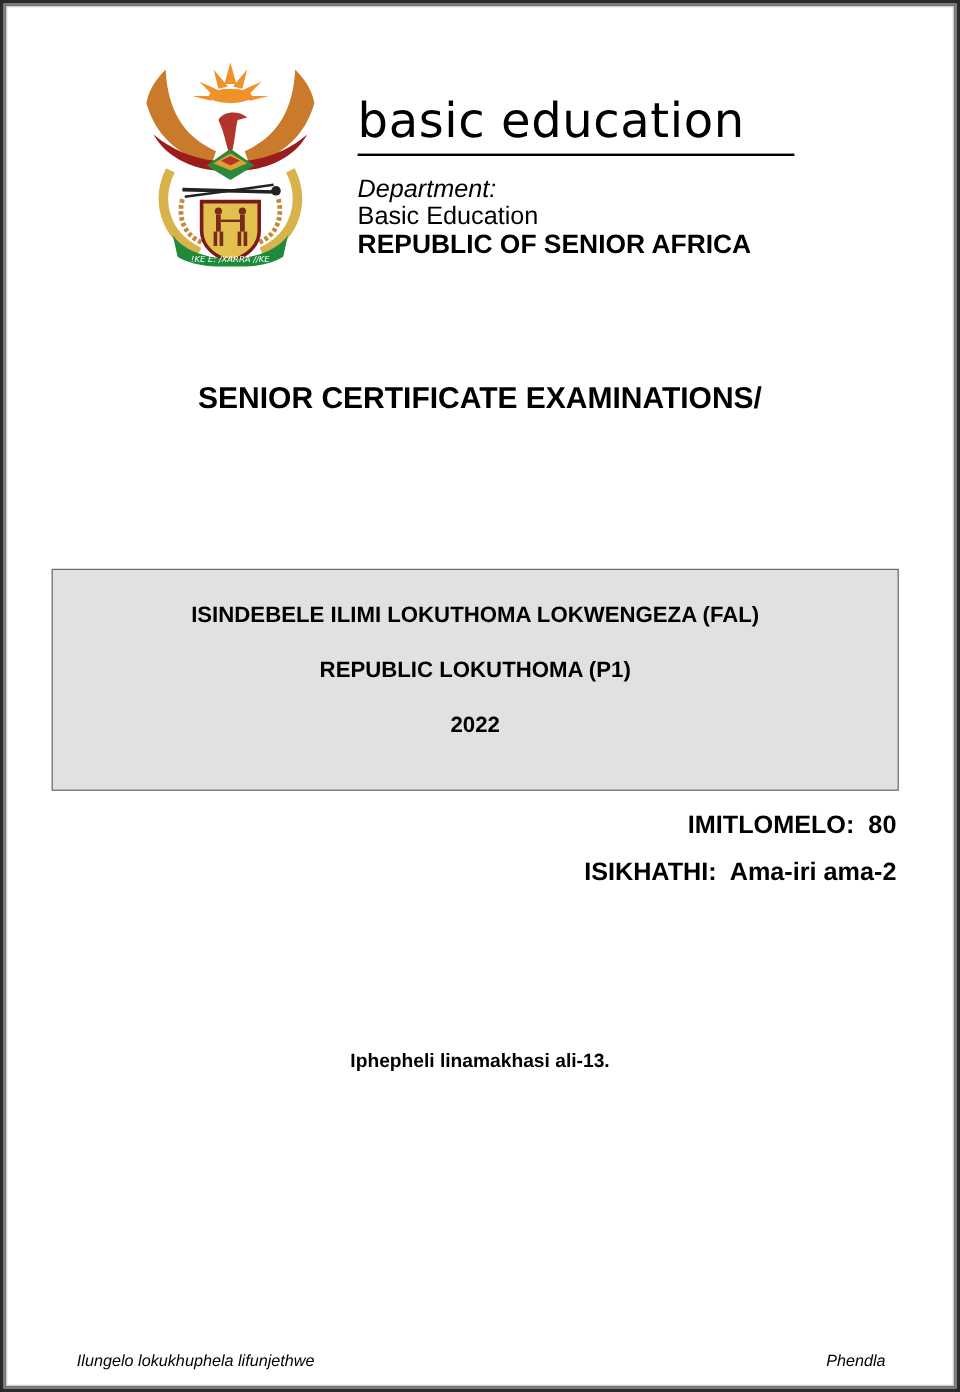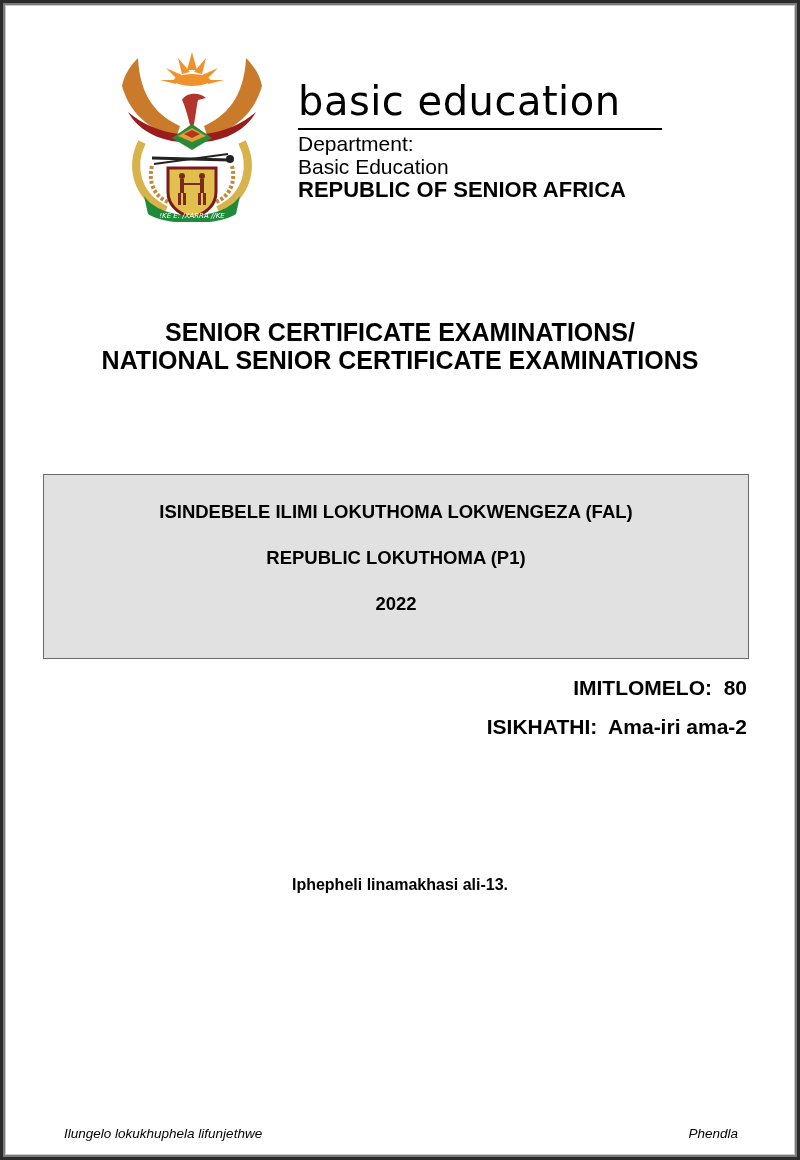--- a/index.html
+++ b/index.html
@@ -7,21 +7,21 @@
   .frame-outer { position: absolute; left: 0; top: 0; width: 800px; height: 1160px; box-sizing: border-box; border: 3px solid #2a2a2a; }
   .frame-mid { position: absolute; left: 3px; top: 3px; right: 3px; bottom: 3px; border: 2px solid #7a7a7a; }
   .frame-inner { position: absolute; left: 5px; top: 5px; right: 5px; bottom: 5px; border: 1px solid #c8c8c8; }
 
   .crest { position: absolute; left: 118px; top: 46px; width: 148px; height: 176px; }
 
   .brand { position: absolute; left: 298px; top: 78px; width: 366px; }
   .brand-title { font-family: "DejaVu Sans", sans-serif; font-size: 40px; letter-spacing: 0.5px; line-height: 46px; margin: 0; white-space: nowrap; }
   .brand-rule { height: 2px; background: #000; margin-top: 4px; width: 364px; }
   .brand-line { font-size: 21px; line-height: 23px; margin: 0; white-space: nowrap; }
-  .brand-line.dept { margin-top: 2px; }
+  .brand-line.dept { margin-top: 16px; font-style: italic; }
   .brand-line.rsa { font-weight: bold; font-size: 22px; }
 
   .exam-title { position: absolute; left: 0; right: 0; top: 318px; text-align: center; font-weight: bold; font-size: 25px; line-height: 28px; }
 
   .subject-box { position: absolute; left: 43px; top: 474px; width: 706px; height: 185px; box-sizing: border-box; background: #e1e1e1; border: 1px solid #6a6a6a; text-align: center; font-weight: bold; font-size: 18.5px; }
   .subject-box .line { position: absolute; left: 0; right: 0; }
   .subject-box .l1 { top: 26px; }
   .subject-box .l2 { top: 72px; }
   .subject-box .l3 { top: 118px; }
 
@@ -94,21 +94,20 @@
 <div class="brand">
   <p class="brand-title">basic education</p>
   <div class="brand-rule"></div>
   <p class="brand-line dept">Department:</p>
   <p class="brand-line">Basic Education</p>
   <p class="brand-line rsa">REPUBLIC OF SENIOR AFRICA</p>
 </div>
 
 <div class="exam-title">
   <div>SENIOR CERTIFICATE EXAMINATIONS/</div>
-  <div>NATIONAL SENIOR CERTIFICATE EXAMINATIONS</div>
 </div>
 
 <div class="subject-box">
   <div class="line l1">ISINDEBELE ILIMI LOKUTHOMA LOKWENGEZA (FAL)</div>
   <div class="line l2">REPUBLIC LOKUTHOMA (P1)</div>
   <div class="line l3">2022</div>
 </div>
 
 <div class="meta marks"><span>IMITLOMELO:</span>  <span>80</span></div>
 <div class="meta time"><span>ISIKHATHI:</span>  <span>Ama-iri ama-2</span></div>

